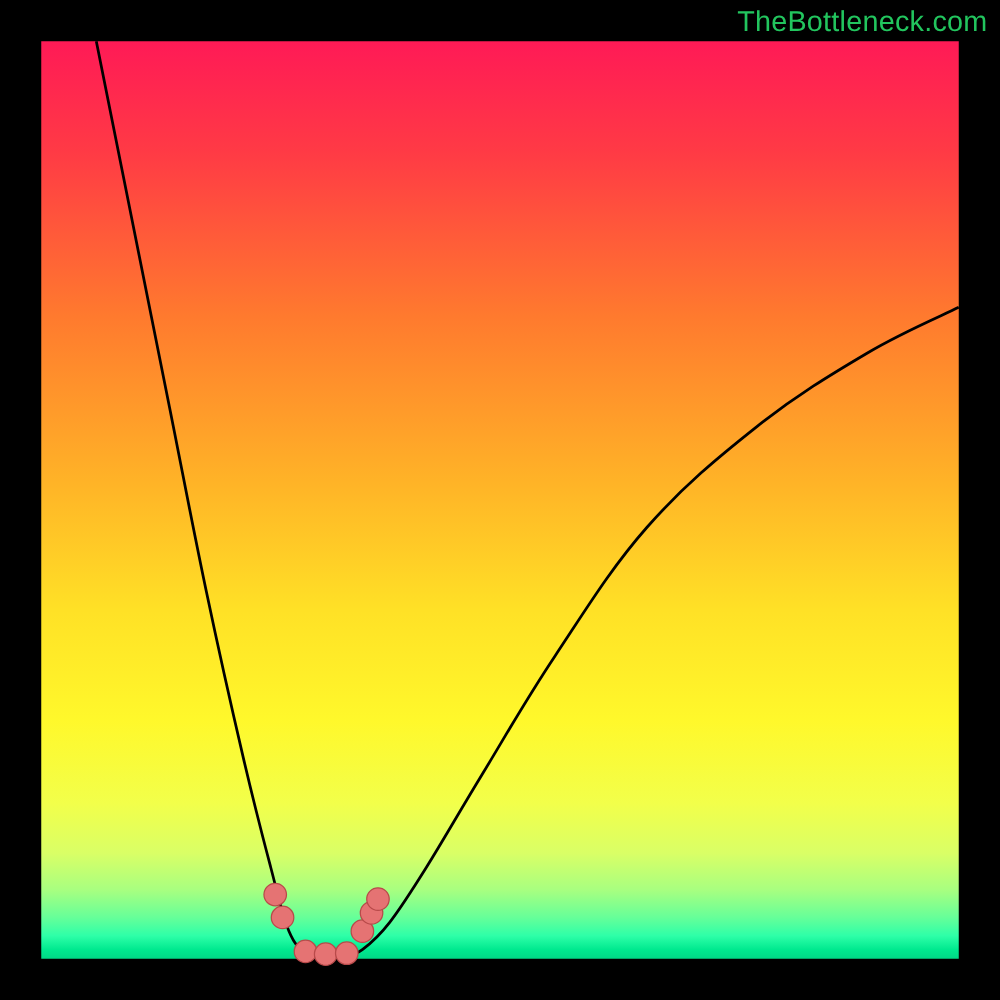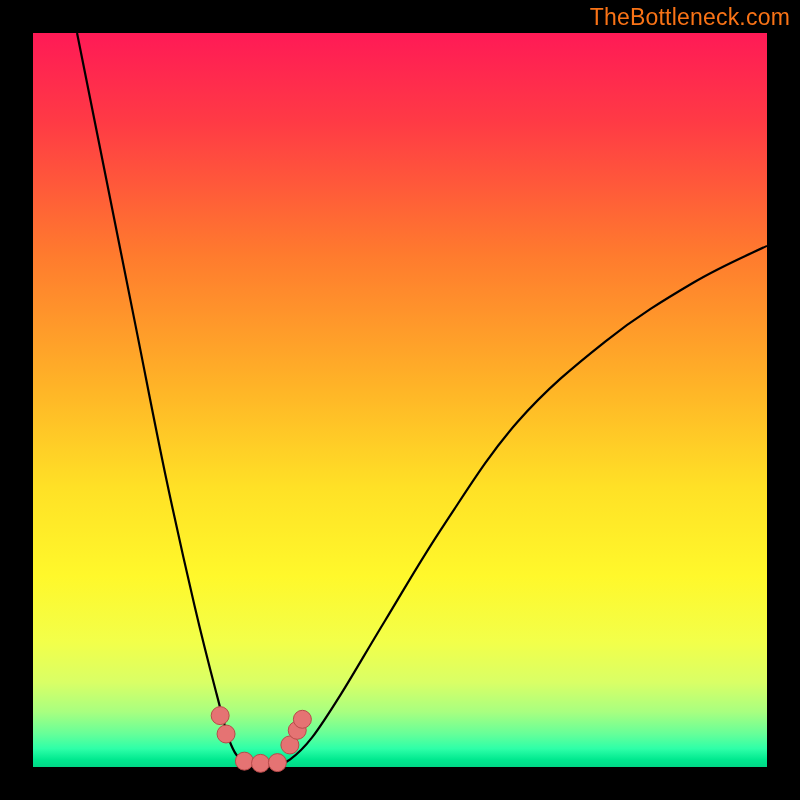--- a/index.html
+++ b/index.html
@@ -15,21 +15,21 @@
     position: absolute;
     left: 0; top: 0;
     width: 800px;
     height: 800px;
     background: #000;
   }
   .watermark {
     position: absolute;
     top: 4px;
     right: 10px;
-    color: #f97316;
+    color: #22c55e;
     font-size: 23px;
     letter-spacing: 0.2px;
     font-weight: 400;
   }
   svg {
     position: absolute;
     left: 0; top: 0;
   }
 </style>
 </head>

